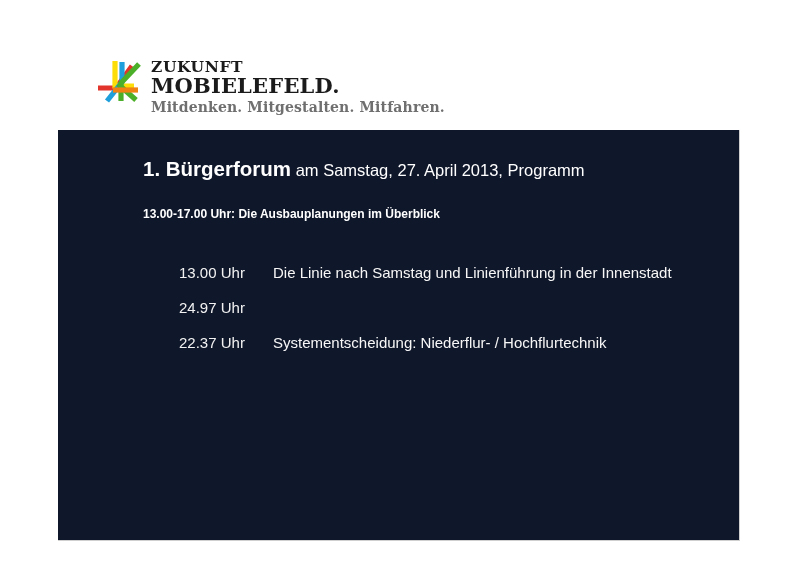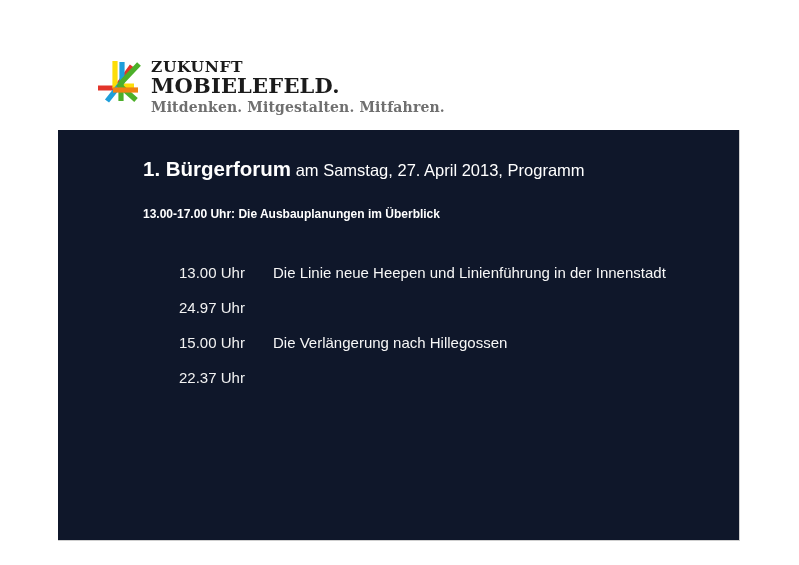--- a/index.html
+++ b/index.html
@@ -171,31 +171,28 @@
   <div id="slide-title">
     <span class="title-strong">1. Bürgerforum</span><span class="title-rest"> am Samstag, 27. April 2013, Programm</span>
   </div>
 
   <div id="slide-subtitle">13.00-17.00 Uhr: Die Ausbauplanungen im Überblick</div>
 
   <div id="agenda-list">
 
     <div class="agenda-row">
       <span class="agenda-time">13.00 Uhr</span>
-      <span class="agenda-desc">Die Linie neue Heepen und Linienführung in der Innenstadt</span>
+      <span class="agenda-desc">Die Linie nach Samstag und Linienführung in der Innenstadt</span>
     </div>
 
     <div class="agenda-row">
       <span class="agenda-time">24.97 Uhr</span>
     </div>
 
-    <div class="agenda-row">
-      <span class="agenda-time">15.00 Uhr</span>
-      <span class="agenda-desc">Die Verlängerung nach Hillegossen</span>
-    </div>
 
     <div class="agenda-row">
       <span class="agenda-time">22.37 Uhr</span>
+      <span class="agenda-desc">Systementscheidung: Niederflur- / Hochflurtechnik</span>
     </div>
 
   </div>
 
 </div>
 
 </body></html>

